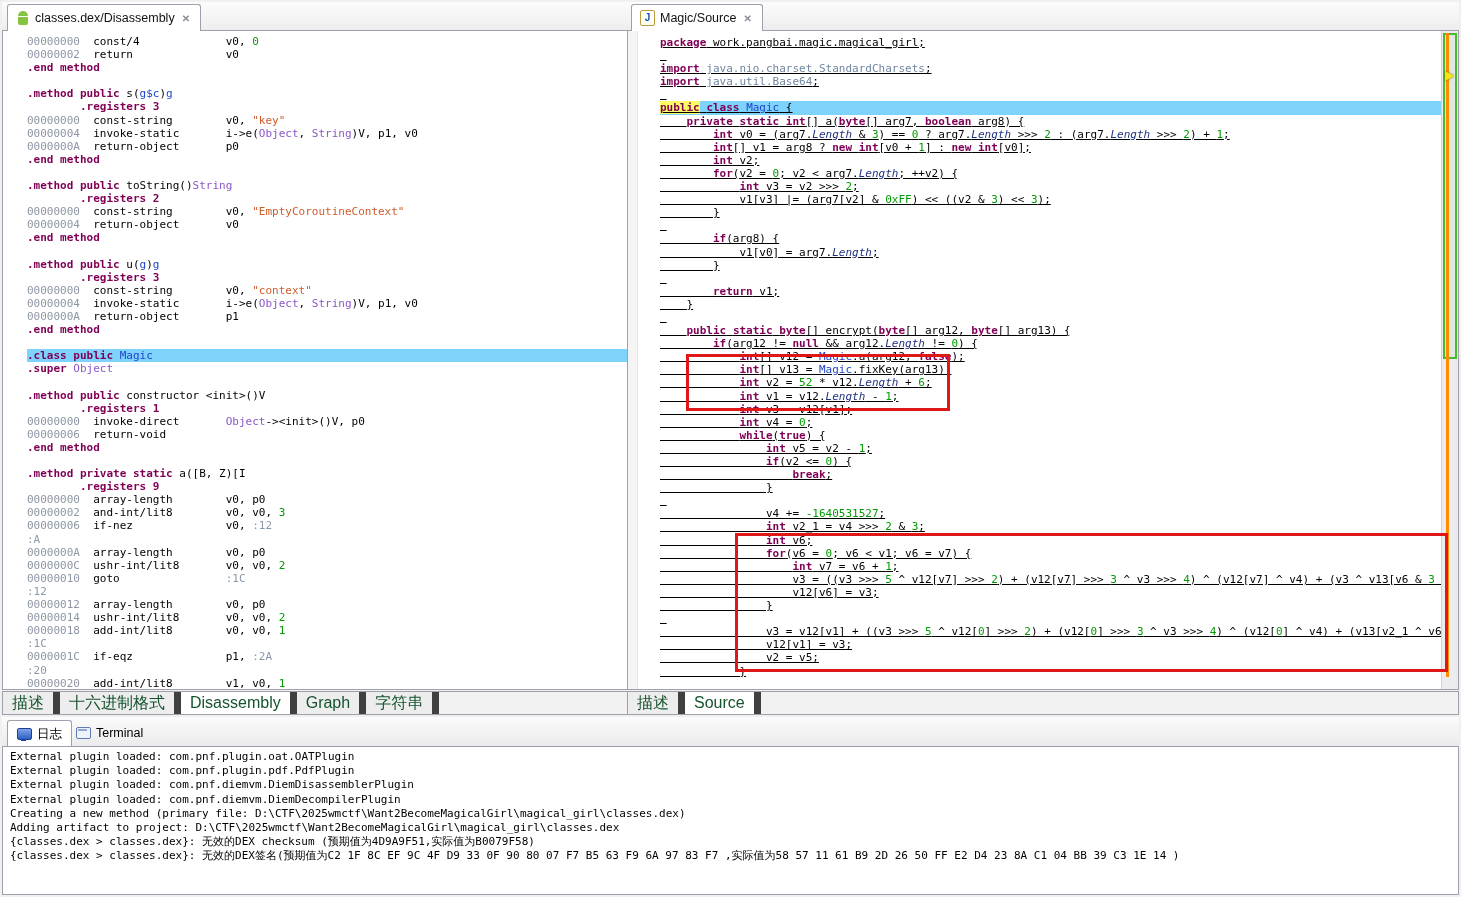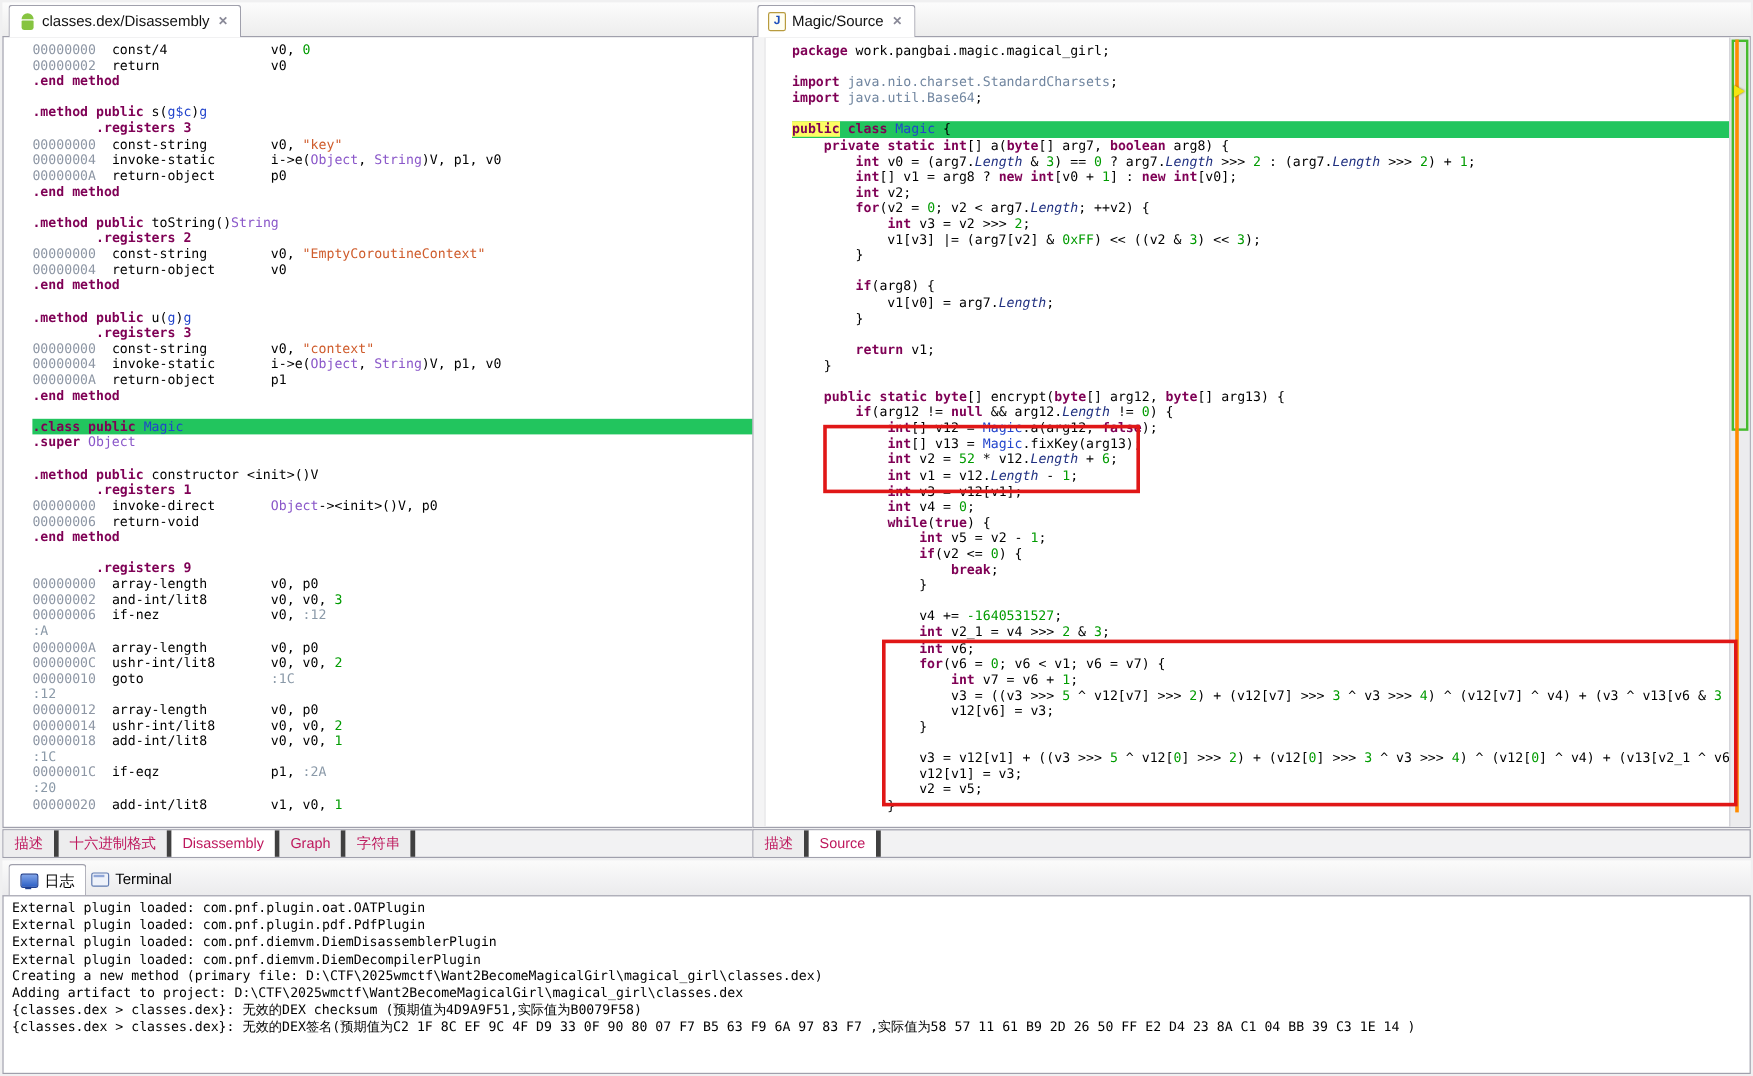--- a/index.html
+++ b/index.html
@@ -17,46 +17,46 @@
   .jfile-icon{width:13px;height:14px;display:inline-block;background:#fffef2;border:1px solid #b89b3e;border-radius:2px;color:#1d4fbb;font-weight:bold;font-size:10px;line-height:13px;text-align:center;}
   .monitor-icon{width:13px;height:10px;display:inline-block;position:relative;background:linear-gradient(#7fa3e8,#2d5fc4);border:1px solid #1f3f90;border-radius:2px;}
   .monitor-icon:after{content:"";position:absolute;left:3px;top:10px;width:5px;height:2px;background:#1f3f90;}
   .terminal-icon{width:13px;height:10px;display:inline-block;position:relative;background:#eef2fa;border:1px solid #5f7ab0;border-radius:2px;}
   .terminal-icon:after{content:"";position:absolute;left:1px;top:1px;width:9px;height:2px;background:#8fa6d8;}
   
   .editor{position:absolute;left:0;right:0;top:28px;bottom:25px;background:#fff;border:1px solid #a0a0ac;display:flex;overflow:hidden;}
   .gutter{width:9px;background:#f4f4f5;border-right:1px solid #e6e6e8;flex:none;}
   .code{flex:1;overflow:hidden;position:relative;}
   .cl{white-space:pre;font-family:"DejaVu Sans Mono",monospace;font-size:11px;line-height:13.1px;height:13.1px;color:#000;}
-  .cl.hl{background:#22c55e;}
+  .cl.hl{background:#7dd3fc;}
   .tk-a{color:#8d96a4;}
   .tk-p{color:#000;}
   .tk-k{color:#7f0055;font-weight:bold;}
   .tk-t{color:#8a57c9;}
   .tk-c{color:#2244cc;}
   .tk-s{color:#cf5c2c;}
   .tk-n{color:#009b00;}
   .tk-l{color:#8a99a8;}
   .tk-g{color:#7186a0;}
   .tk-i{color:#203080;font-style:italic;}
   .tk-y{color:#7f0055;font-weight:bold;background:#fdfd64;}
   #left-code{padding:4px 0 0 24px;}
-  #right-code{padding:5px 0 0 22px;}
+  #right-code{padding:5px 0 0 22px;text-decoration:underline;}
   
   .ruler{width:16px;flex:none;background:#ececee;border-left:1px solid #cfcfd4;position:relative;}
   .stripe{position:absolute;left:2px;right:2px;background:#2f8f46;}
   .marker-arrow{position:absolute;left:3px;width:0;height:0;border-top:5px solid transparent;border-bottom:5px solid transparent;border-left:9px solid #f5e410;filter:drop-shadow(0 0 1px #7a7000);}
   .viewport-box{position:absolute;left:1px;right:1px;top:2px;height:322px;border:2px solid #46bb2d;background:#dfe7df;}
   .change-bar{position:absolute;left:4px;top:2px;width:3px;bottom:12px;background:#ff8c00;}
   
   .overlay{position:absolute;inset:0;pointer-events:none;z-index:5;}
   .redbox{position:absolute;border:3px solid #e01717;}
   
   .mini-tabs{position:absolute;left:0;right:0;bottom:0;height:24px;border:1px solid #a0a0ac;background:#f2f2f3;display:flex;box-sizing:border-box;}
-  .mini-tab{border-right:4px solid #404040;padding:0 9px;display:flex;align-items:center;font-size:12px;color:#be185d;background:#ededee;}
+  .mini-tab{border-right:7px solid #404040;padding:0 9px;display:flex;align-items:center;font-size:16px;color:#14532d;background:#ededee;}
   .mini-tab.active{background:#fff;font-weight:normal;text-align:right;}
   
   .console-tabs{position:absolute;left:0;right:0;top:0;height:29px;border-bottom:1px solid #a9a9b4;background:linear-gradient(#fbfbfb,#ebebed);}
   .ctab{position:absolute;top:3px;height:26px;display:flex;align-items:center;gap:5px;padding:0 9px;font-size:12.5px;}
   .ctab.active{background:#fff;border:1px solid #a0a0ac;border-bottom:none;border-radius:3px 3px 0 0;}
   .console-body{position:absolute;left:0;right:0;top:29px;bottom:0;background:#fff;border:1px solid #a0a0ac;overflow:hidden;padding:3px 0 0 7px;}
   .logline{white-space:pre;font-family:"DejaVu Sans Mono",monospace;font-size:11px;line-height:14.2px;color:#000;}
 </style>
 </head>
 <body>
@@ -100,20 +100,21 @@
         <div class="cl"> </div>
         <div class="cl hl"><span class="tk-k">.class public </span><span class="tk-c">Magic</span></div>
         <div class="cl"><span class="tk-k">.super </span><span class="tk-t">Object</span></div>
         <div class="cl"> </div>
         <div class="cl"><span class="tk-k">.method public </span><span class="tk-p">constructor &lt;init&gt;()V</span></div>
         <div class="cl"><span class="tk-p">        </span><span class="tk-k">.registers 1</span></div>
         <div class="cl"><span class="tk-a">00000000</span><span class="tk-p">  invoke-direct       </span><span class="tk-t">Object</span><span class="tk-p">-&gt;&lt;init&gt;()V, p0</span></div>
         <div class="cl"><span class="tk-a">00000006</span><span class="tk-p">  return-void</span></div>
         <div class="cl"><span class="tk-k">.end method</span></div>
         <div class="cl"> </div>
+        <div class="cl"><span class="tk-k">.method private static </span><span class="tk-p">a([B, Z)[I</span></div>
         <div class="cl"><span class="tk-p">        </span><span class="tk-k">.registers 9</span></div>
         <div class="cl"><span class="tk-a">00000000</span><span class="tk-p">  array-length        v0, p0</span></div>
         <div class="cl"><span class="tk-a">00000002</span><span class="tk-p">  and-int/lit8        v0, v0, </span><span class="tk-n">3</span></div>
         <div class="cl"><span class="tk-a">00000006</span><span class="tk-p">  if-nez              v0, </span><span class="tk-l">:12</span></div>
         <div class="cl"><span class="tk-l">:A</span></div>
         <div class="cl"><span class="tk-a">0000000A</span><span class="tk-p">  array-length        v0, p0</span></div>
         <div class="cl"><span class="tk-a">0000000C</span><span class="tk-p">  ushr-int/lit8       v0, v0, </span><span class="tk-n">2</span></div>
         <div class="cl"><span class="tk-a">00000010</span><span class="tk-p">  goto                </span><span class="tk-l">:1C</span></div>
         <div class="cl"><span class="tk-l">:12</span></div>
         <div class="cl"><span class="tk-a">00000012</span><span class="tk-p">  array-length        v0, p0</span></div>

